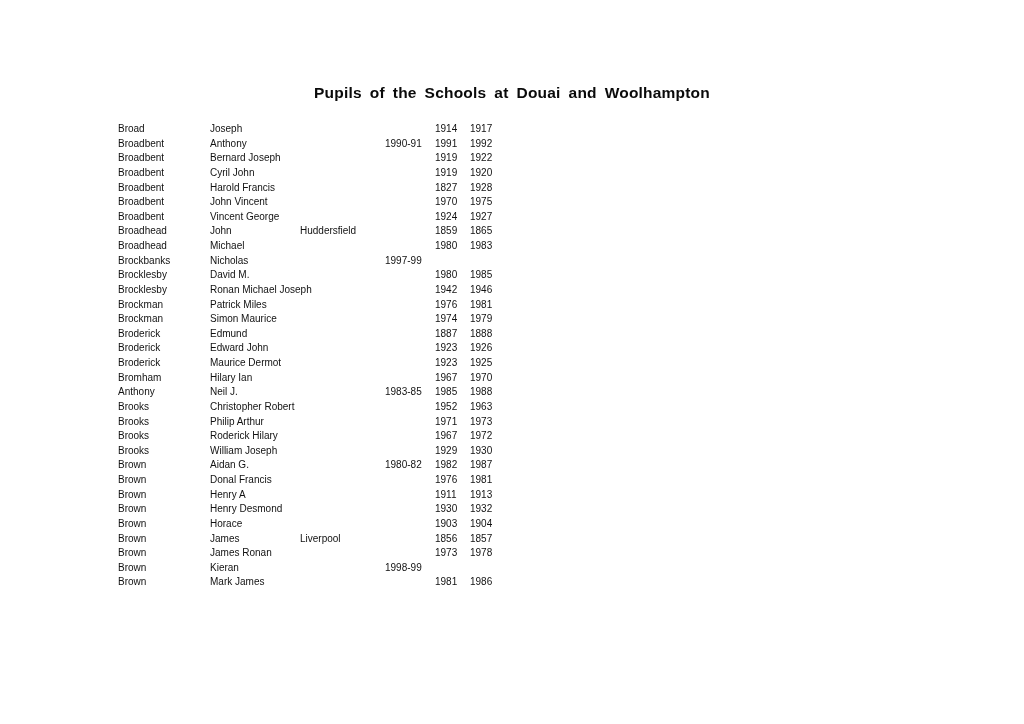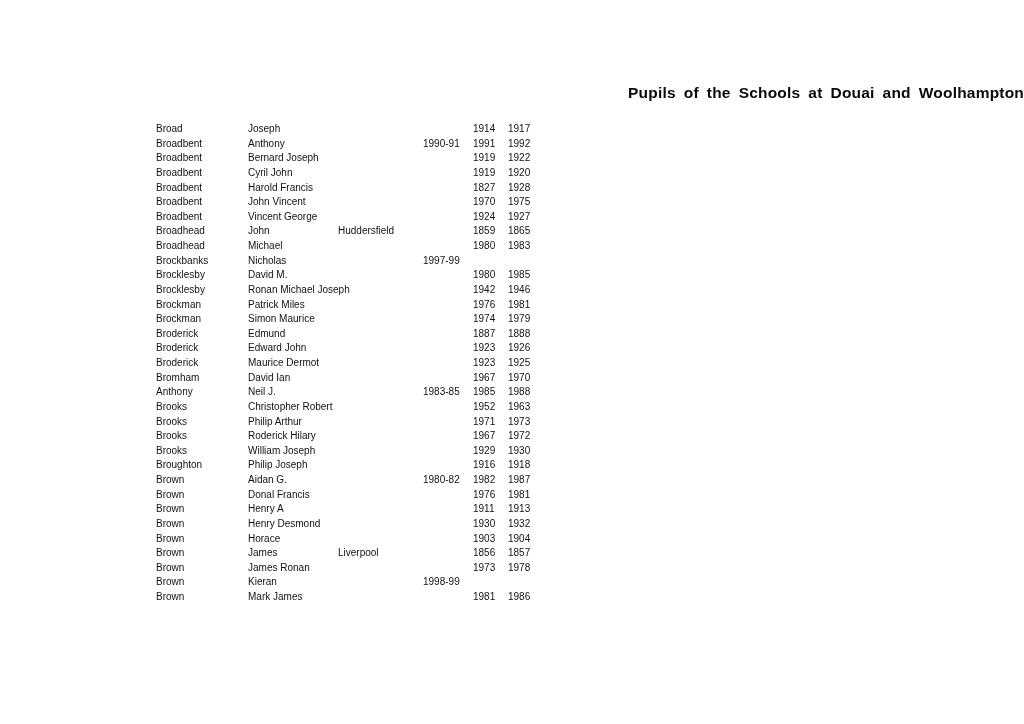--- a/index.html
+++ b/index.html
@@ -13,34 +13,33 @@
     position: relative;
     font-family: "Liberation Sans", sans-serif;
     color: #111111;
     overflow: hidden;
   }
   .doc-title {
     position: absolute;
     top: 84px;
     left: 0;
     width: 1024px;
-    text-align: right;
+    text-align: center;
     font-size: 15.5px;
     font-weight: 700;
     letter-spacing: 0.2px;
     word-spacing: 3.5px;
     color: #0a0a0a;
     white-space: nowrap;
   }
   .pupils-table {
     position: absolute;
     top: 122px;
     left: 118px;
     width: 400px;
-    margin-left: 38px;
   }
   .pupil-row {
     display: grid;
     grid-template-columns: 92px 90px 85px 50px 35px 42px;
     height: 14.63px;
     line-height: 14.63px;
     font-size: 10px;
     letter-spacing: 0px;
     white-space: nowrap;
   }
@@ -186,21 +185,21 @@
     <div class="pupil-row">
       <div class="cell">Broderick</div>
       <div class="cell">Maurice Dermot</div>
       <div class="cell"></div>
       <div class="cell"></div>
       <div class="cell">1923</div>
       <div class="cell">1925</div>
     </div>
     <div class="pupil-row">
       <div class="cell">Bromham</div>
-      <div class="cell">David Ian</div>
+      <div class="cell">Hilary Ian</div>
       <div class="cell"></div>
       <div class="cell"></div>
       <div class="cell">1967</div>
       <div class="cell">1970</div>
     </div>
     <div class="pupil-row">
       <div class="cell">Anthony</div>
       <div class="cell">Neil J.</div>
       <div class="cell"></div>
       <div class="cell">1983-85</div>
@@ -233,28 +232,20 @@
     </div>
     <div class="pupil-row">
       <div class="cell">Brooks</div>
       <div class="cell">William Joseph</div>
       <div class="cell"></div>
       <div class="cell"></div>
       <div class="cell">1929</div>
       <div class="cell">1930</div>
     </div>
     <div class="pupil-row">
-      <div class="cell">Broughton</div>
-      <div class="cell">Philip Joseph</div>
-      <div class="cell"></div>
-      <div class="cell"></div>
-      <div class="cell">1916</div>
-      <div class="cell">1918</div>
-    </div>
-    <div class="pupil-row">
       <div class="cell">Brown</div>
       <div class="cell">Aidan G.</div>
       <div class="cell"></div>
       <div class="cell">1980-82</div>
       <div class="cell">1982</div>
       <div class="cell">1987</div>
     </div>
     <div class="pupil-row">
       <div class="cell">Brown</div>
       <div class="cell">Donal Francis</div>

